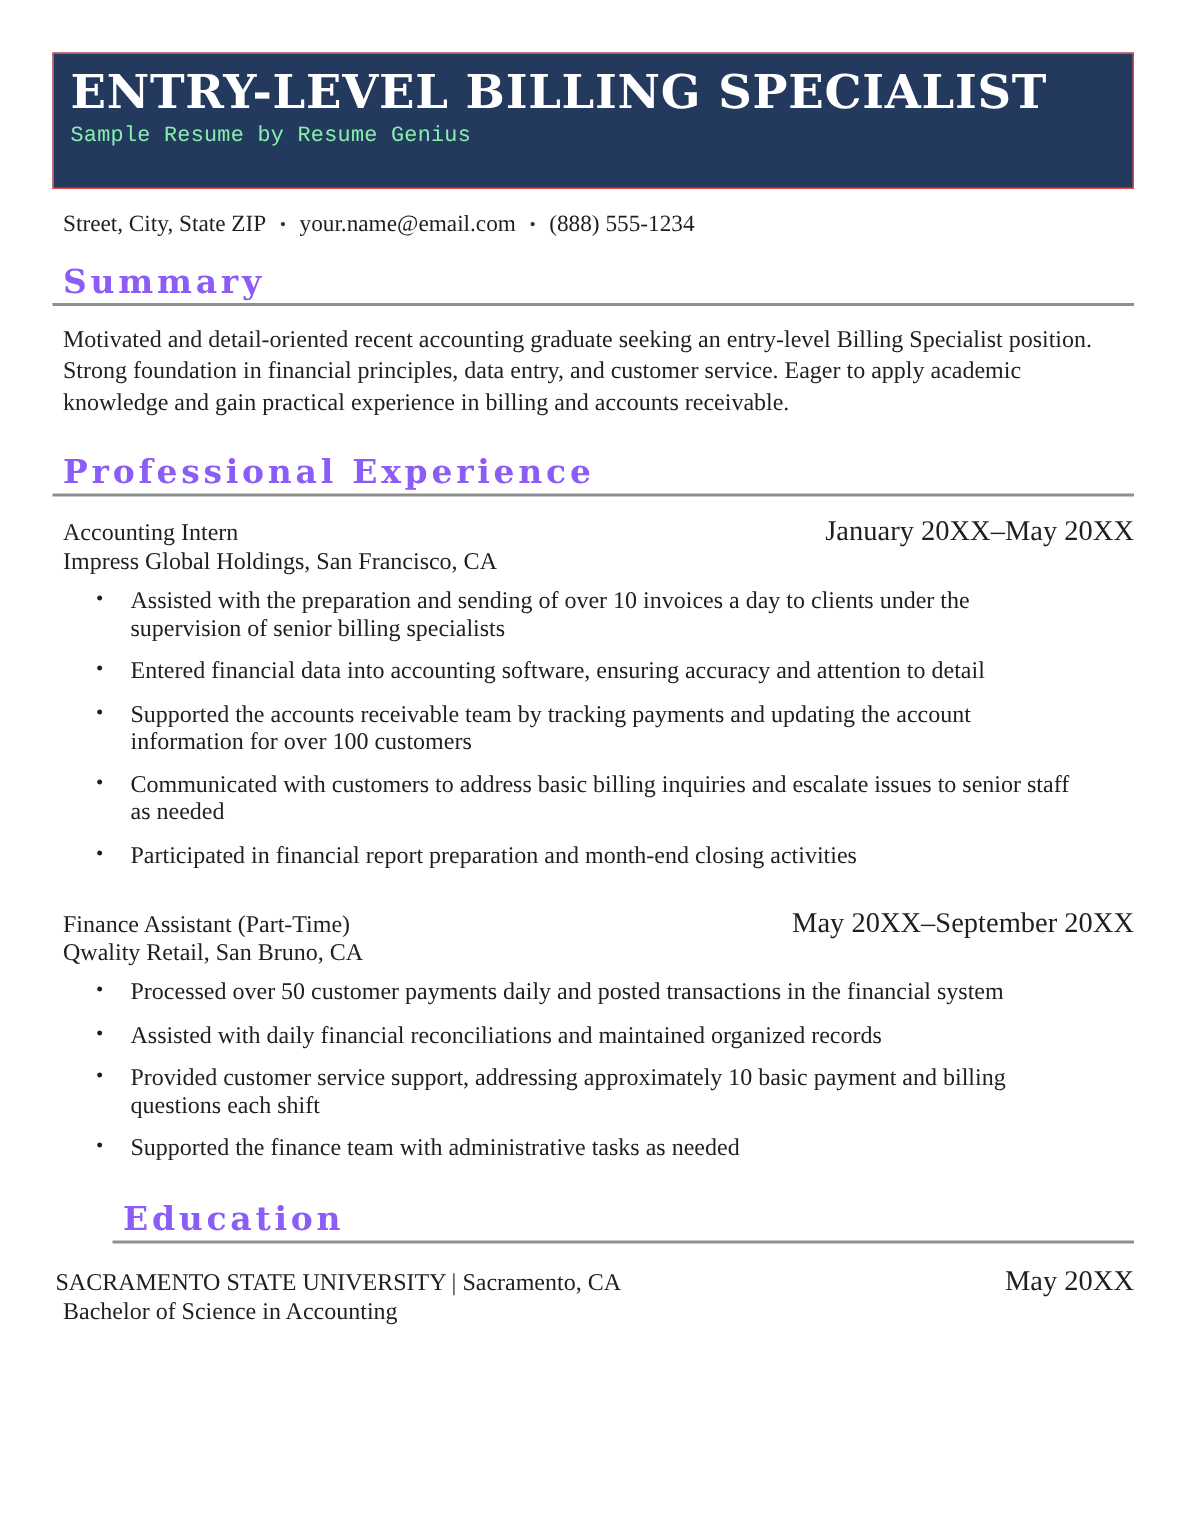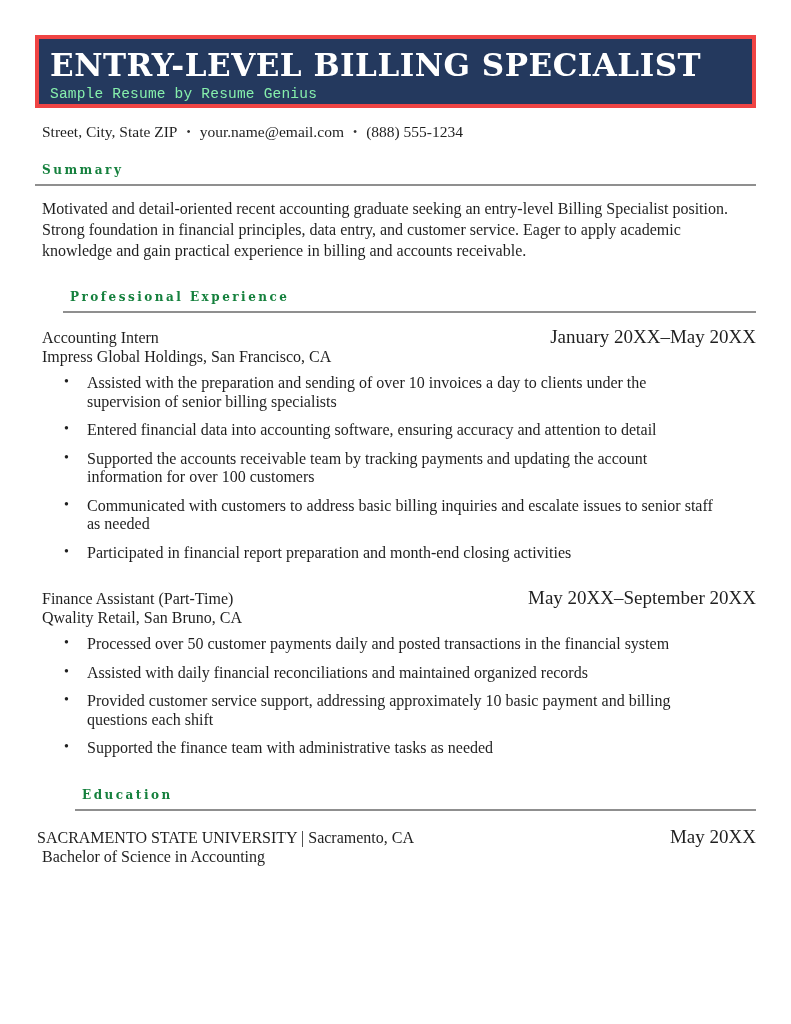--- a/index.html
+++ b/index.html
@@ -11,23 +11,23 @@
     box-sizing:border-box;
     padding:35px 35px 0 35px;
     font-family:"Liberation Serif", serif;
     color:#1f1f1f;
     overflow:hidden;
   }
 
   
   .banner {
     background:#24395E;
-    border:4px solid #ef4444;
+    border:1px solid #ef4444;
     box-sizing:border-box;
-    height:73px;
+    height:91px;
     padding:6px 12px 6px 11px;
   }
   .banner-title {
     margin:0;
     color:#ffffff;
     font-family:"DejaVu Serif", serif;
     font-size:31px;
     font-weight:700;
     letter-spacing:0.5px;
     line-height:40px;
@@ -56,29 +56,29 @@
   }
 
   
   .section-head {
     border-bottom:2px solid #8f8f8f;
     padding:0 0 4px 7px;
   }
   .section-head h2 {
     margin:0;
     font-family:"DejaVu Serif", serif;
-    font-size:12px;
+    font-size:22px;
     font-weight:700;
     letter-spacing:2.5px;
-    color:#15803d;
+    color:#8b5cf6;
     line-height:20px;
   }
 
   .mt-summary   { margin-top:19px; }
-  .mt-exp       { margin-top:26px;margin-left:28px; }
+  .mt-exp       { margin-top:26px; }
   .mt-edu       { margin-top:27px;margin-left:40px; }
   .mt-skills    { margin-top:21px; }
 
   
   .summary-text {
     margin:12px 0 0 7px;
     font-size:16px;
     line-height:21px;
     max-width:690px;
   }

